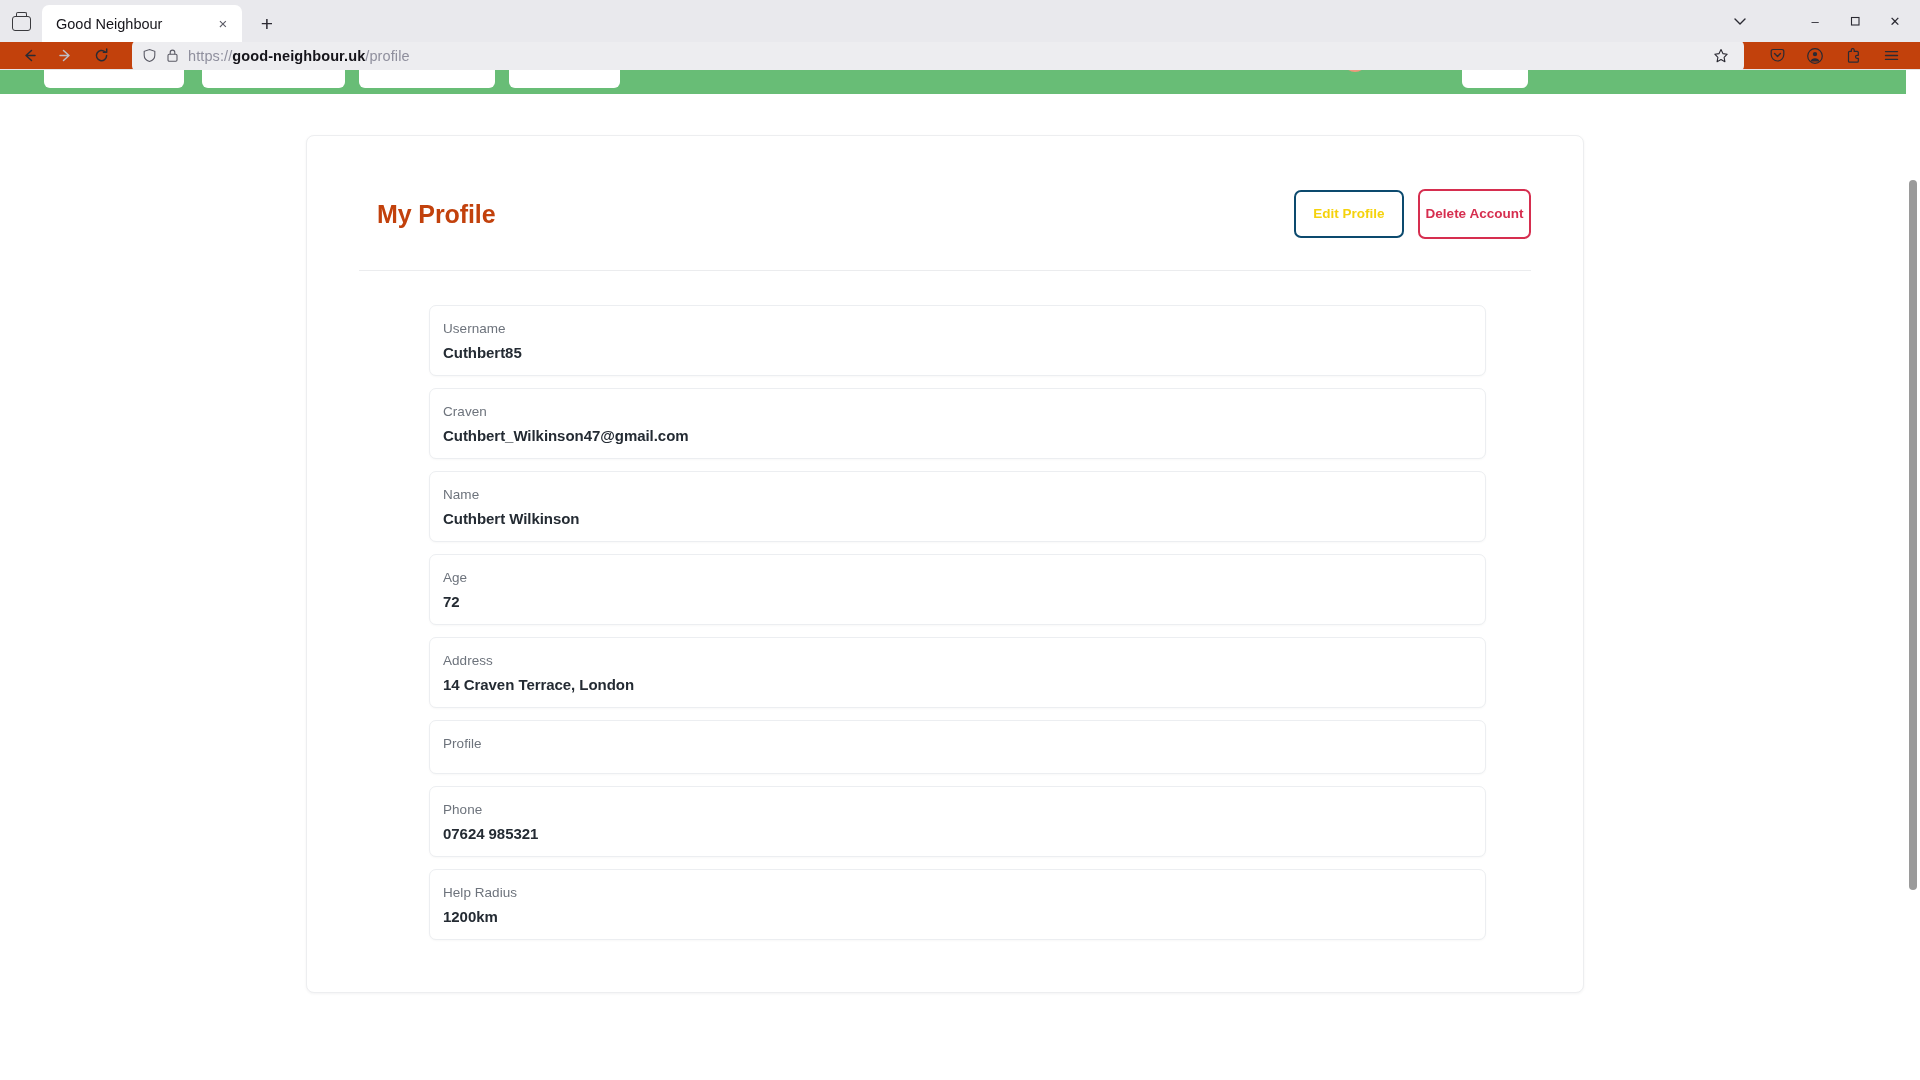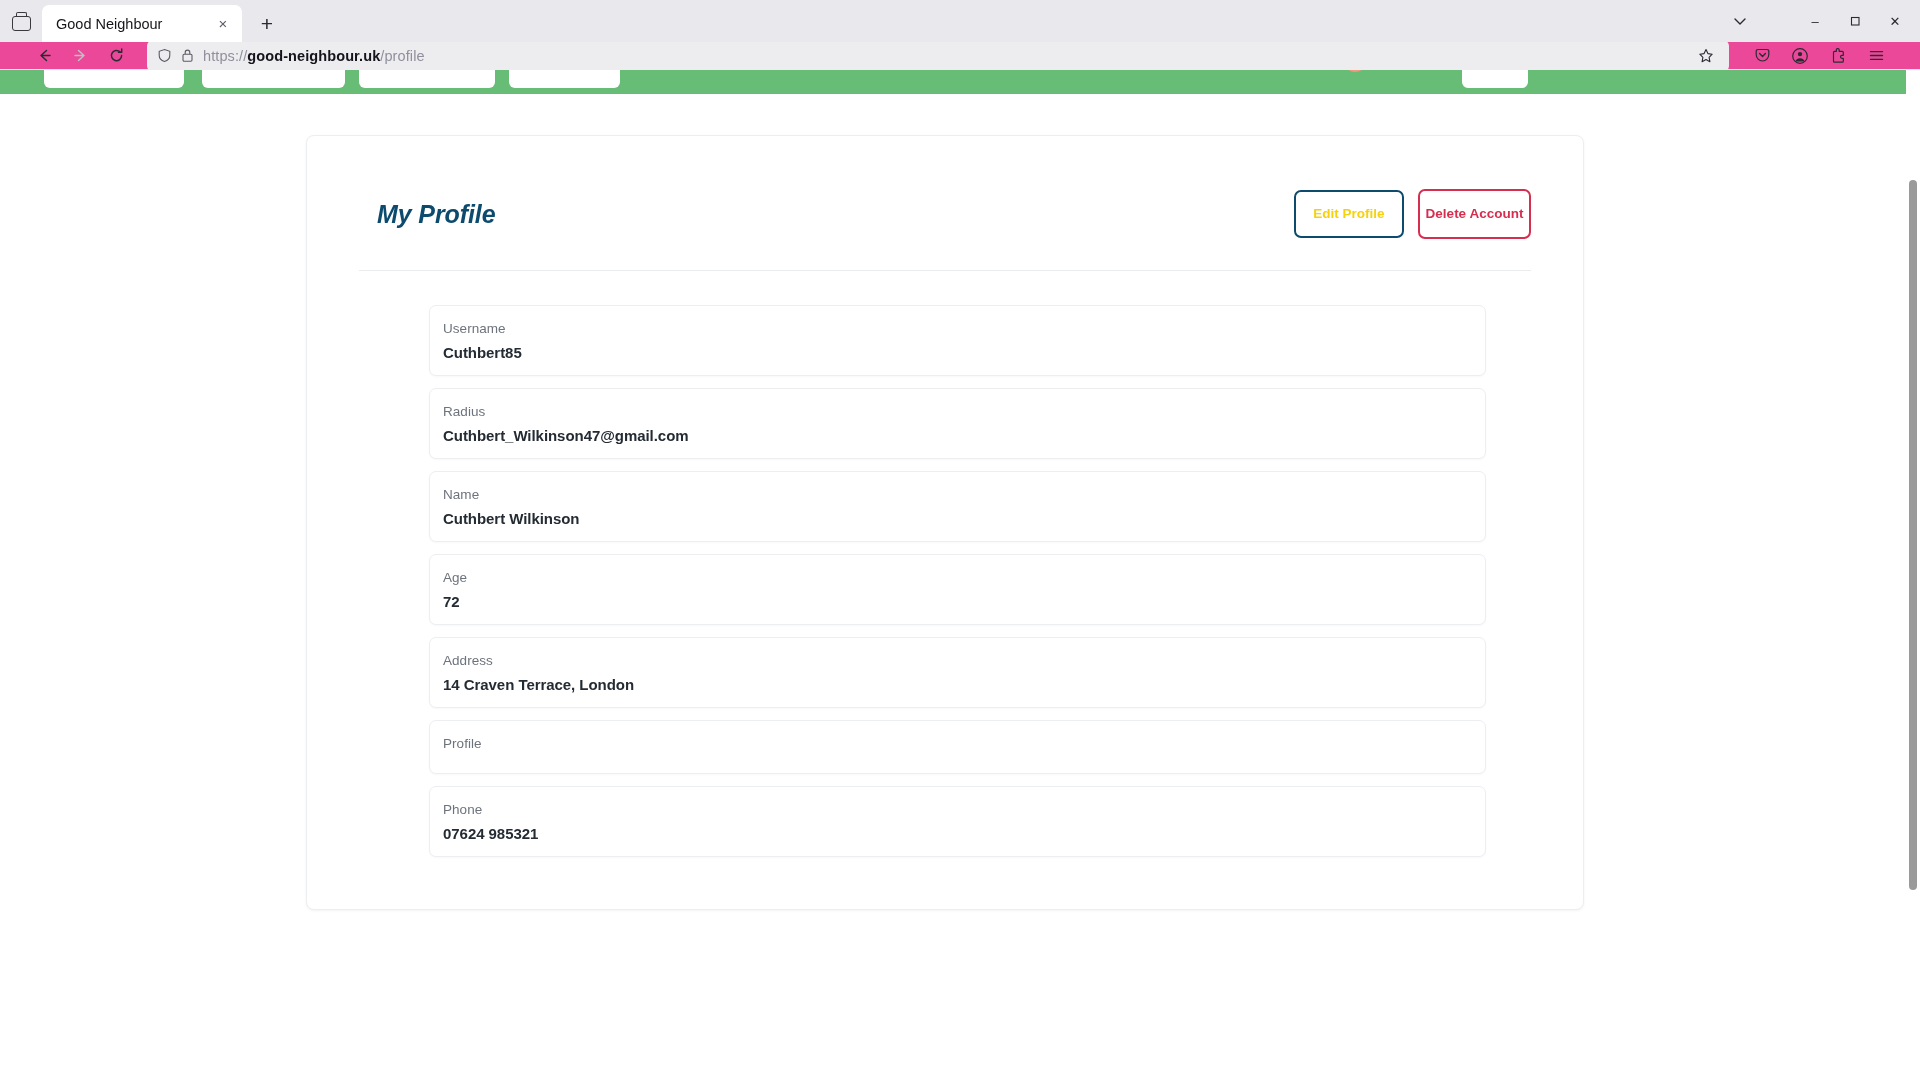--- a/index.html
+++ b/index.html
@@ -55,22 +55,22 @@
     width: 40px; height: 30px; display: flex; align-items: center; justify-content: center;
     margin-right: 34px;
   }
   .wc {
     width: 38px; height: 30px; border-radius: 50%;
     display: flex; align-items: center; justify-content: center;
     color: #2b2a33;
   }
 
   .navbar {
-    height: 28px; background: #ec4899; display: flex; align-items: center;
-    padding: 0 27px; gap: 2px; flex: none; border-bottom: 1px solid #e6e6e9;
+    height: 28px; background: #c2410c; display: flex; align-items: center;
+    padding: 0 12px; gap: 2px; flex: none; border-bottom: 1px solid #e6e6e9;
   }
   .navbtn {
     width: 34px; height: 34px; border-radius: 5px;
     display: flex; align-items: center; justify-content: center;
     color: #2b2a33;
   }
   .navbtn.disabled { color: #bfbfc6; }
   .urlbar {
     flex: 1; height: 32px; background: #ededf0; border-radius: 6px; margin: 0 8px 0 12px;
     display: flex; align-items: center; padding: 0 10px; gap: 9px;
@@ -114,21 +114,21 @@
     background: #ffffff; border: 1px solid #edeef0; border-radius: 8px;
     box-shadow: 0 1px 3px rgba(16,24,40,.05);
     padding: 53px 50px 40px 50px;
   }
 
   .card-head {
     display: flex; align-items: center; justify-content: space-between;
     padding: 0 2px 0 20px;
   }
   .page-title {
-    font-size: 25px; font-weight: 700; color: #0c4a6e; letter-spacing: -.1px; font-style: italic;
+    font-size: 25px; font-weight: 700; color: #c2410c; letter-spacing: -.1px;
   }
   .head-actions { display: flex; align-items: center; gap: 14px; }
   .btn {
     background: #ffffff; border-radius: 7px; font-weight: 700;
     display: flex; align-items: center; justify-content: center; text-align: center;
     line-height: 1.15;
   }
   .btn-edit {
     width: 110px; height: 48px; border: 2px solid #0c4a6e; color: #f5d20c; font-size: 13.5px;
   }
@@ -286,21 +286,21 @@
         </div>
 
         <div class="divider"></div>
 
         <div class="fields">
           <div class="field-row">
             <div class="field-label">Username</div>
             <div class="field-value">Cuthbert85</div>
           </div>
           <div class="field-row">
-            <div class="field-label">Radius</div>
+            <div class="field-label">Craven</div>
             <div class="field-value">Cuthbert_Wilkinson47@gmail.com</div>
           </div>
           <div class="field-row">
             <div class="field-label">Name</div>
             <div class="field-value">Cuthbert Wilkinson</div>
           </div>
           <div class="field-row">
             <div class="field-label">Age</div>
             <div class="field-value">72</div>
           </div>
@@ -308,20 +308,24 @@
             <div class="field-label">Address</div>
             <div class="field-value">14 Craven Terrace, London</div>
           </div>
           <div class="field-row">
             <div class="field-label">Profile</div>
           </div>
           <div class="field-row">
             <div class="field-label">Phone</div>
             <div class="field-value">07624 985321</div>
           </div>
+          <div class="field-row">
+            <div class="field-label">Help Radius</div>
+            <div class="field-value">1200km</div>
+          </div>
         </div>
 
       </div>
     </div>
 
     <div class="scrollbar-track">
       <div class="scrollbar-thumb"></div>
     </div>
 
   </div>

